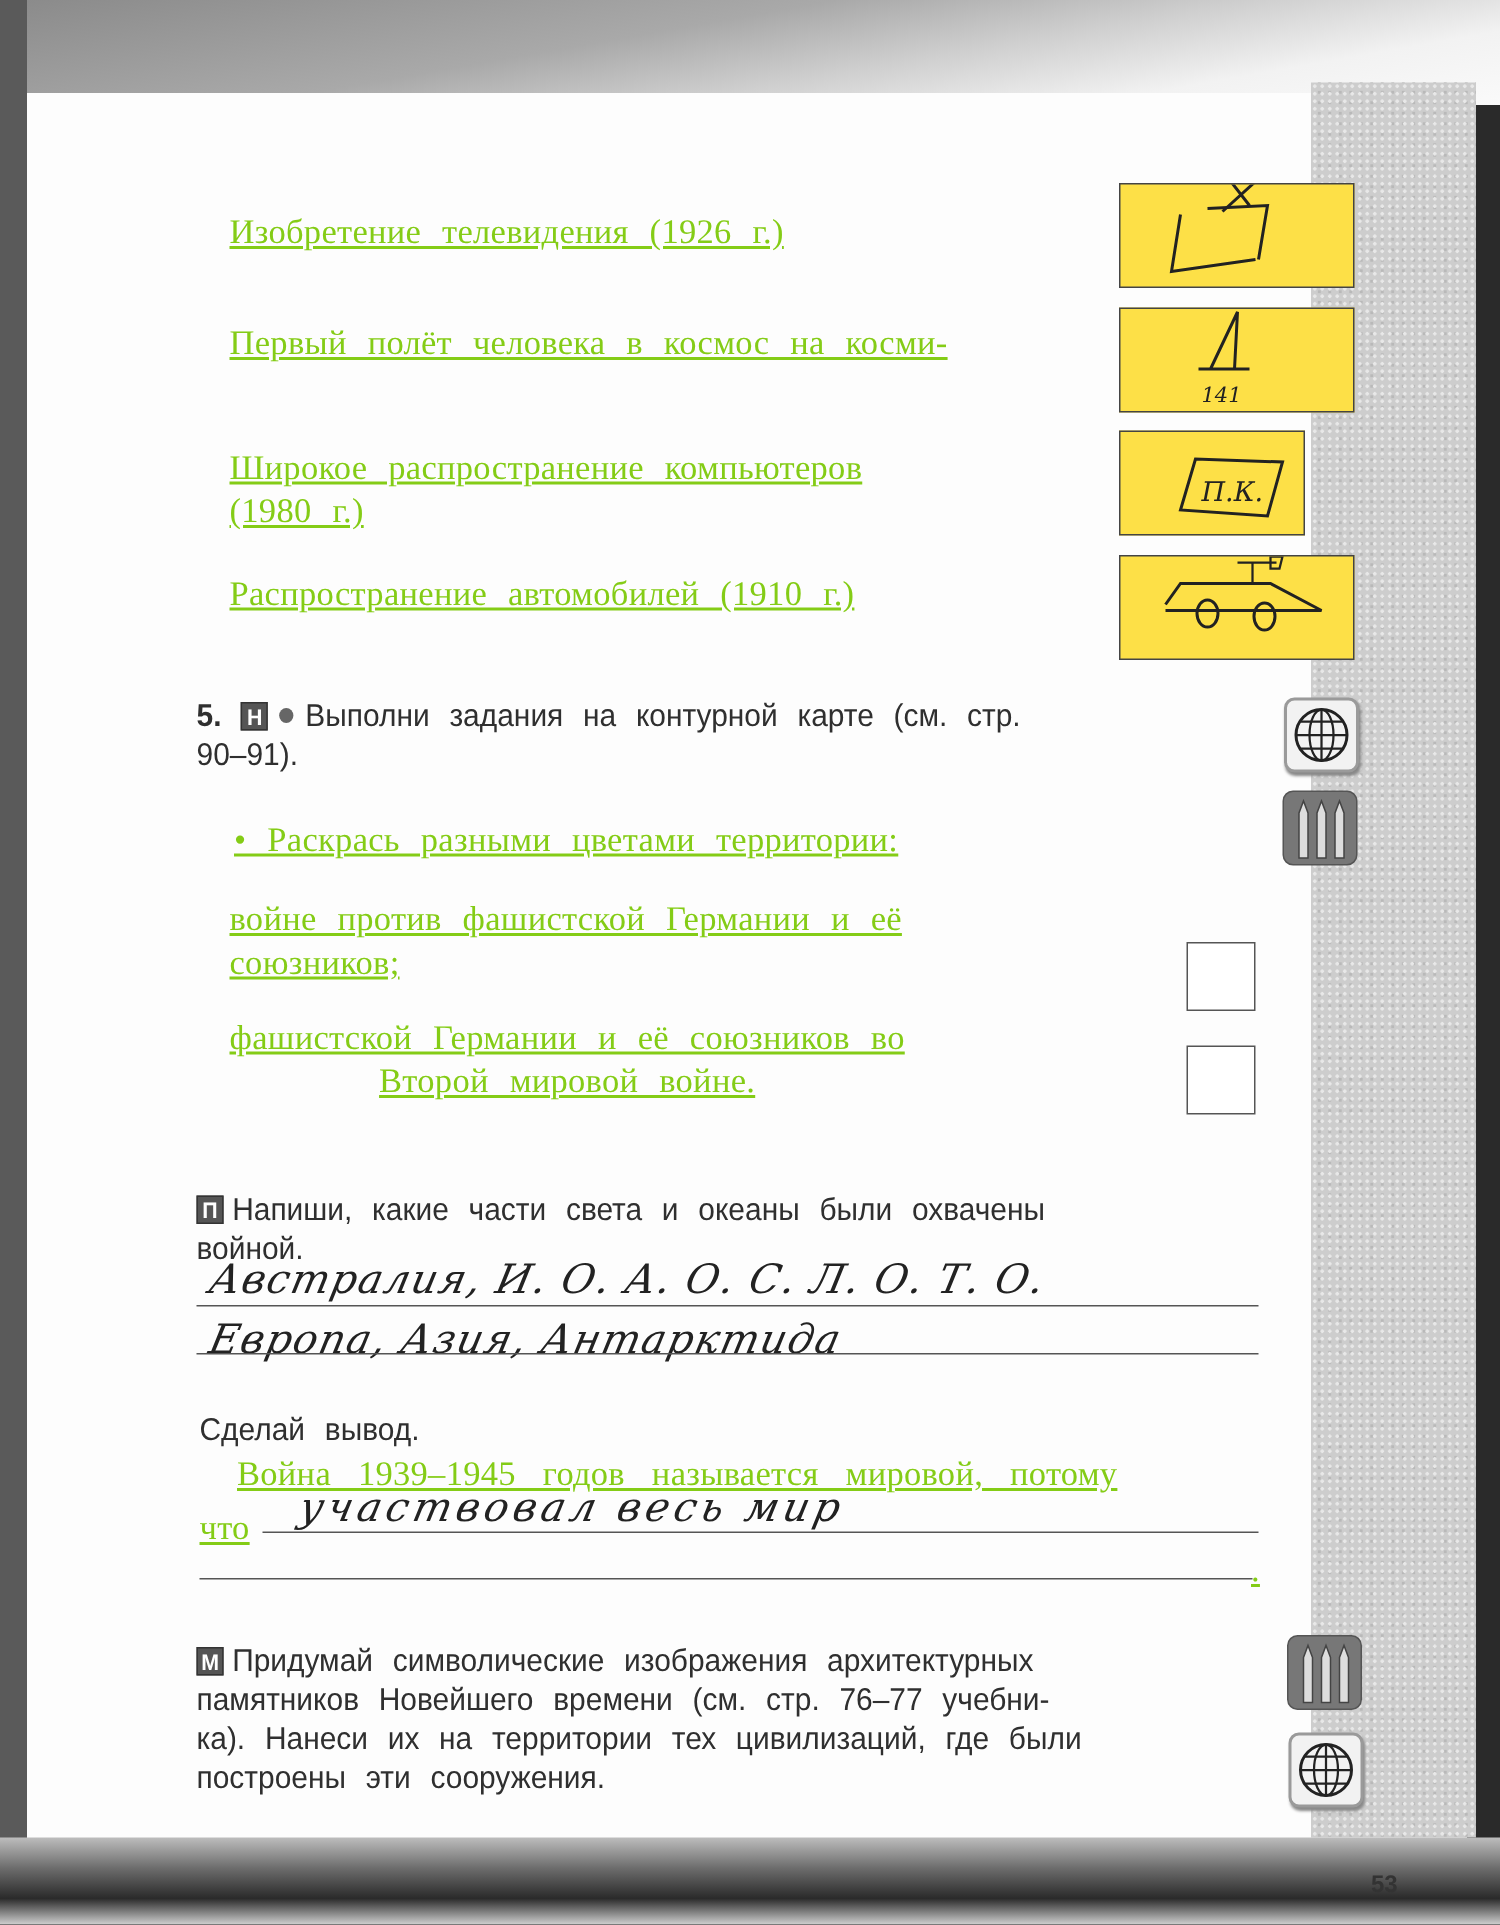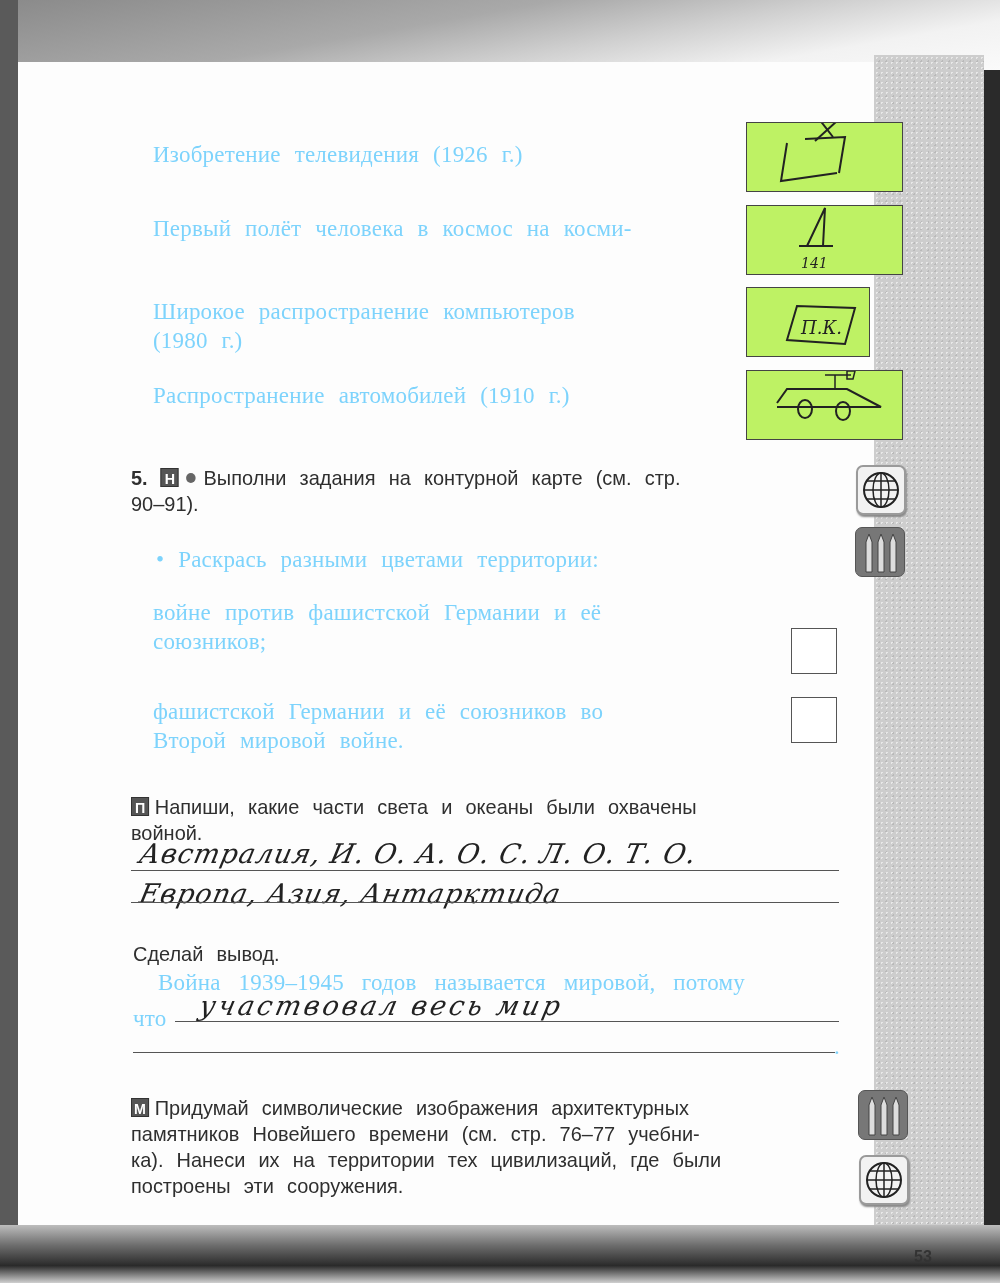--- a/index.html
+++ b/index.html
@@ -11,25 +11,25 @@
     .scan-left { position: absolute; left: 0; top: 0; width: 18px; height: 1283px; background: #5a5a5a; }
     .page { position: absolute; left: 18px; top: 62px; width: 960px; height: 1170px; background: #fdfdfd; }
     .bottom-shadow { position: absolute; left: 0; top: 1225px; width: 1000px; height: 58px;
       background: linear-gradient(180deg, #bdbdbd 0%, #6d6d6d 35%, #2a2a2a 70%, #cfcfcf 100%); }
     .side-strip { position: absolute; left: 874px; top: 55px; width: 110px; height: 1170px;
       background: #cdcdcd;
       background-image: radial-gradient(#e8e8e8 1px, transparent 1px), radial-gradient(#b9b9b9 1px, transparent 1px);
       background-size: 5px 5px, 7px 7px; background-position: 0 0, 2px 3px; }
 
     .serif-text { position: absolute; font-family: "Liberation Serif", serif; font-size: 23px; line-height: 29px;
-      color: #7dd3fc; word-spacing: 8px; letter-spacing: 0.2px; }
+      color: #84cc16; word-spacing: 8px; letter-spacing: 0.2px; text-decoration: underline; }
     .sans-text { position: absolute; font-family: "Liberation Sans", sans-serif; font-size: 21px; line-height: 26px;
       color: #2f2f2f; word-spacing: 8px; transform: scaleX(0.95); transform-origin: left; }
 
-    .draw-box { position: absolute; border: 1.5px solid #444; background: #bef264; }
+    .draw-box { position: absolute; border: 1.5px solid #444; background: #fde047; }
     .check-box { position: absolute; width: 46px; height: 46px; border: 1.5px solid #555; background: #fff; }
 
     .badge { display: inline-block; width: 19px; height: 19px; background: #555; color: #fff;
       font-family: "Liberation Sans", sans-serif; font-weight: bold; font-size: 15px; line-height: 19px;
       text-align: center; vertical-align: 1px; margin-right: 6px; border: 1px solid #333; }
     .dot { display: inline-block; width: 10px; height: 10px; border-radius: 50%; background: #666; margin: 0 8px 2px 2px; }
 
     .icon-tile { position: absolute; width: 50px; height: 50px; border-radius: 7px; }
     .icon-globe-tile { background: #f2f2f2; border: 2px solid #9a9a9a; box-shadow: 1px 2px 2px #888; }
     .icon-pencil-tile { background: #777; border: 1px solid #555; }
@@ -101,21 +101,21 @@
 </div>
 
 <div class="serif-text" style="left:156px; top:545px;">• Раскрась разными цветами территории:</div>
 
 <div class="serif-text" style="left:153px; top:598px;">
   <div>войне против фашистской Германии и её</div>
   <div>союзников;</div>
 </div>
 <div class="check-box" style="left:791px; top:628px;"></div>
 
-<div class="serif-text" style="left:153px; top:697px;">
+<div class="serif-text" style="left:153px; top:677px;text-align:center;">
   <div>фашистской Германии и её союзников во</div>
   <div>Второй мировой войне.</div>
 </div>
 <div class="check-box" style="left:791px; top:697px;"></div>
 
 <div class="sans-text" style="left:131px; top:794px; width:720px;">
   <span class="badge">П</span><span>Напиши, какие части света и океаны были охвачены</span>
   <div>войной.</div>
 </div>
 <div class="hand" style="left:140px; top:838px;">Австралия, И. О. А. О. С. Л. О. Т. О.</div>

